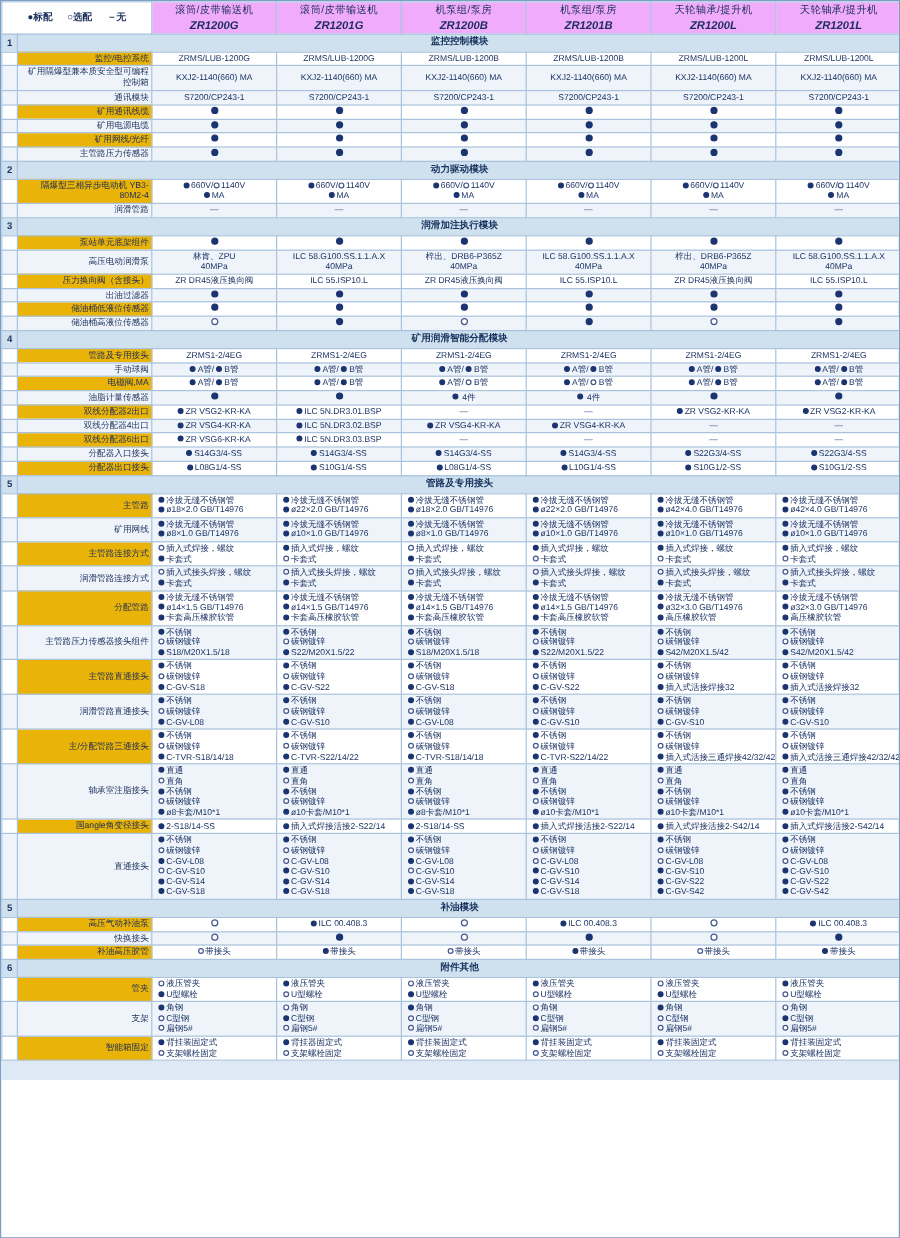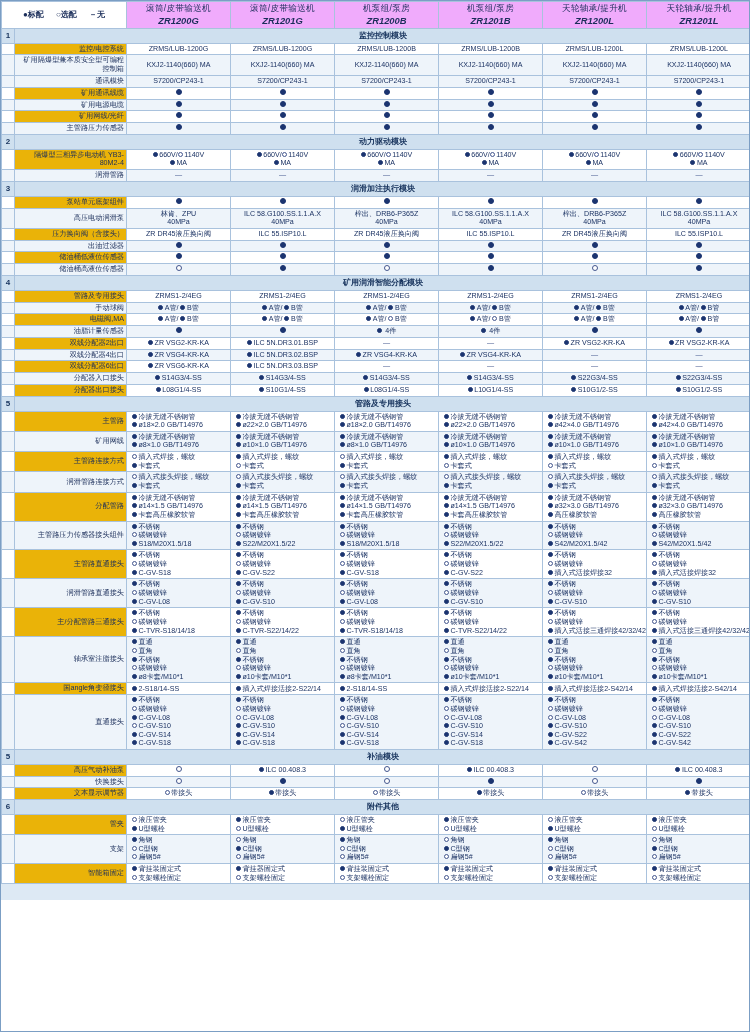--- a/index.html
+++ b/index.html
@@ -1131,21 +1131,21 @@
           </td>
           <td class="val">
             <span class="dot-only"><span class="o"></span></span>
           </td>
           <td class="val">
             <span class="dot-only"><span class="b"></span></span>
           </td>
         </tr>
         <tr>
           <td class="numcell"></td>
-          <td class="rowlabel">文本显示调节器</td>
+          <td class="rowlabel">补油高压胶管</td>
           <td class="val">
             <span class="line"><span class="o"></span>带接头</span>
           </td>
           <td class="val">
             <span class="line"><span class="b"></span>带接头</span>
           </td>
           <td class="val">
             <span class="line"><span class="o"></span>带接头</span>
           </td>
           <td class="val">

